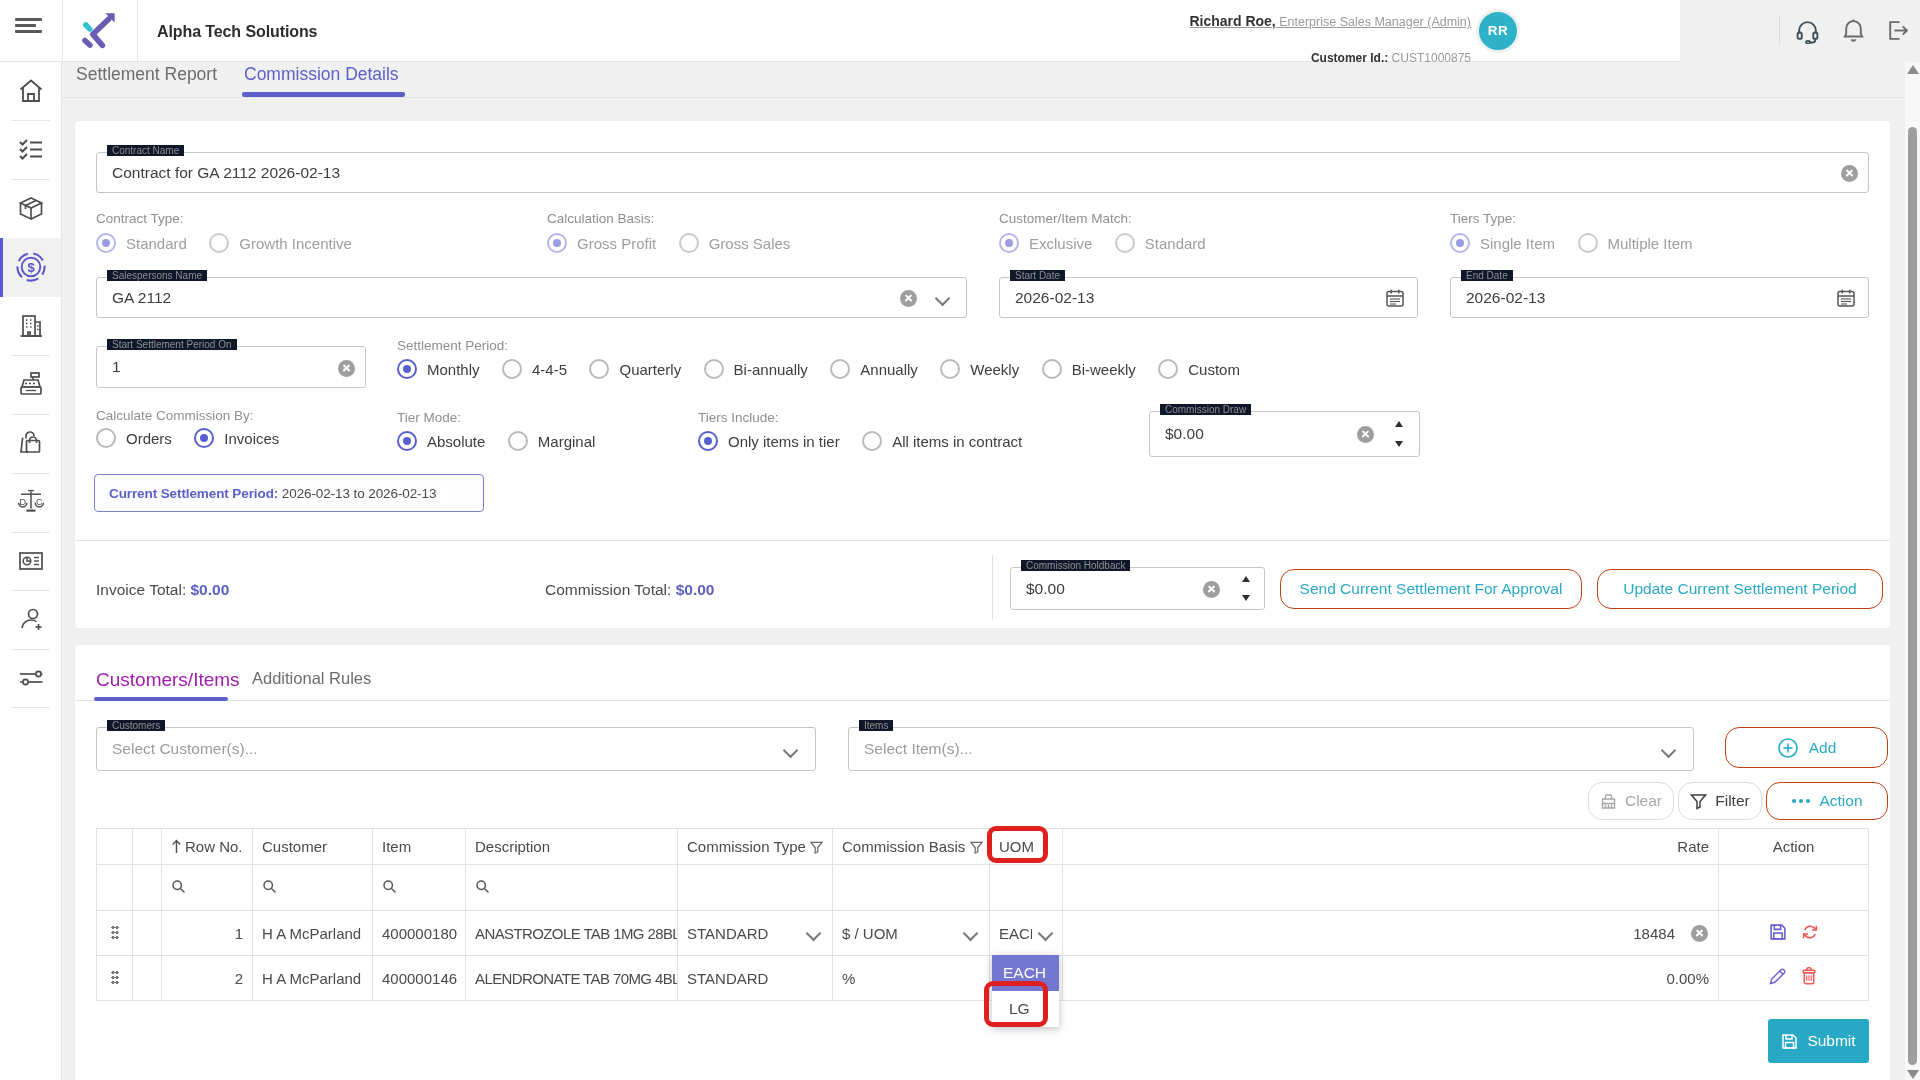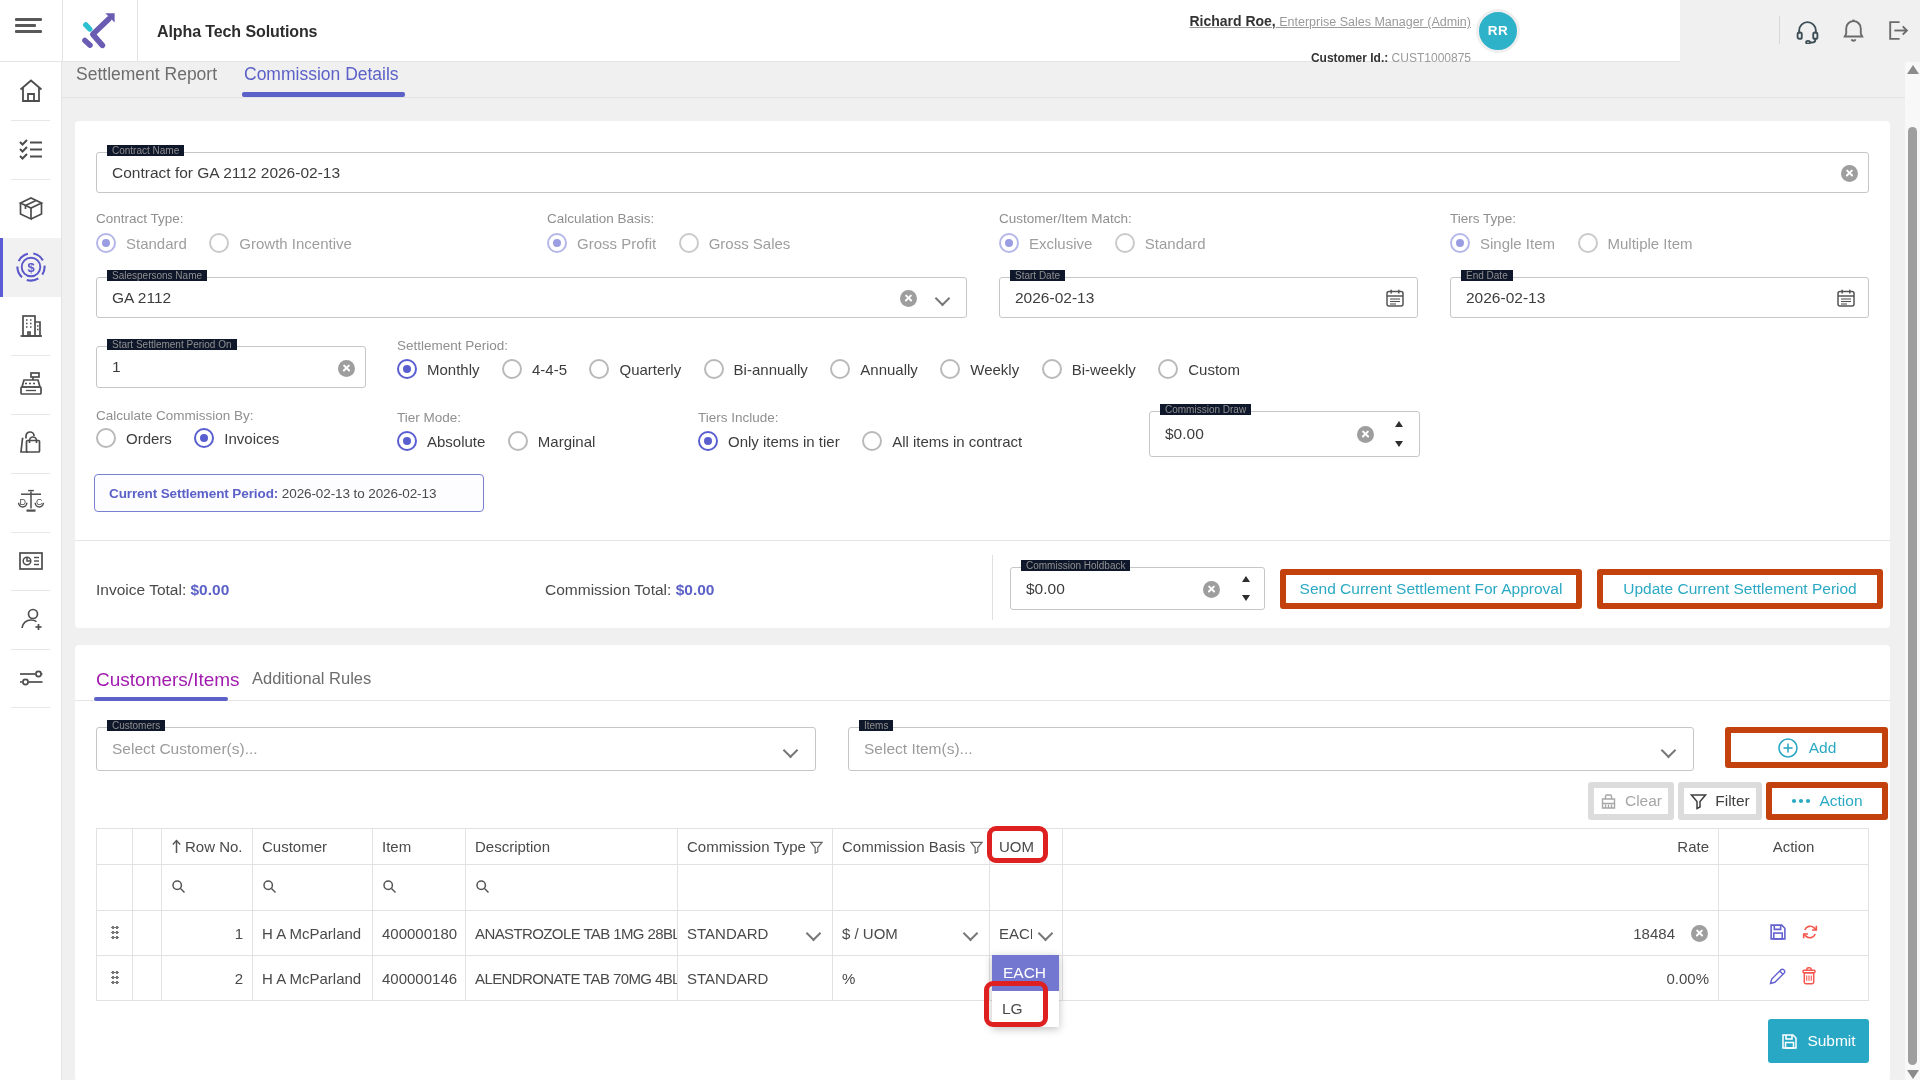--- a/index.html
+++ b/index.html
@@ -62,21 +62,21 @@
 .radio.dis .c.on { border-color:#b5b7e9; }
 .radio.dis .c.on:after { background:#9a9de2; }
 .radio.dis .t { color:#9e9e9e; }
 .grouplab { position:absolute; font-size:13.5px; color:#8f8f8f; }
 
 
 .spin-up { position:absolute; width:0; height:0; border-left:4.5px solid transparent; border-right:4.5px solid transparent; border-bottom:6px solid #2e2e2e; }
 .spin-dn { position:absolute; width:0; height:0; border-left:4.5px solid transparent; border-right:4.5px solid transparent; border-top:6px solid #2e2e2e; }
 
 
-.tbtn { position:absolute; border:6px solid #c2410c; border-radius:3px; background:#fff; color:#2ba9c4; font-size:15.5px; display:flex; align-items:center; justify-content:center; }
+.tbtn { position:absolute; border:1px solid #c2410c; border-radius:14px; background:#fff; color:#2ba9c4; font-size:15.5px; display:flex; align-items:center; justify-content:center; }
 
 
 #tbl { position:absolute; left:21px; top:183px; width:1772px; border-collapse:collapse; table-layout:fixed; }
 #tbl td { position:relative; border:1px solid #e2e2e2; font-size:15px; color:#4a4a4a; padding:0 9px; overflow:hidden; white-space:nowrap; }
 #tbl .hd { color:#5a5a5a; height:36px; }
 #tbl .ft { height:46px; }
 #tbl .r1 { height:45px; }
 #tbl .r2 { height:45px; }
 
 .dots { display:inline-block; width:8px; height:14px; background:radial-gradient(circle 1.6px, #777 1.5px, transparent 1.6px) 0 0/4px 5px repeat; }
@@ -615,21 +615,21 @@
     <svg width="17" height="17" viewBox="0 0 17 17" fill="none" stroke="#fff" stroke-width="1.5" style="margin-right:9px">
       <path d="M2 2h10l3 3v10H2z"></path>
         <path d="M5 2v4h6V2"></path>
         <rect x="4.5" y="9.5" width="8" height="5.5"></rect>
     </svg>Submit
   </div>
 </div>
 
 <div class="abs" style="left:992px;top:955px;width:67px;height:72px;background:#fff;box-shadow:0 2px 8px rgba(0,0,0,.25);z-index:40;font-size:15.5px">
   <div style="height:36px;background:#7477cf;color:#fff;display:flex;align-items:center;padding-left:11px">EACH</div>
-  <div style="height:36px;display:flex;align-items:center;padding-left:10px;color:#4a4a4a">LG</div>
+  <div style="height:36px;display:flex;align-items:center;padding-left:17px;color:#4a4a4a">LG</div>
 </div>
 
 <div class="redbox" style="left:987px;top:826px;width:61px;height:37px"></div>
 <div class="redbox" style="left:984px;top:981px;width:64px;height:46px"></div>
 
 <svg class="abs" style="left:1769px;top:923px" width="18" height="18" viewBox="0 0 17 17" fill="none" stroke="#6461cf" stroke-width="1.5">
   <path d="M2 2h10l3 3v10H2z"></path>
     <path d="M5 2v4h6V2"></path>
     <rect x="4.5" y="9.5" width="8" height="5.5"></rect>
 </svg>

